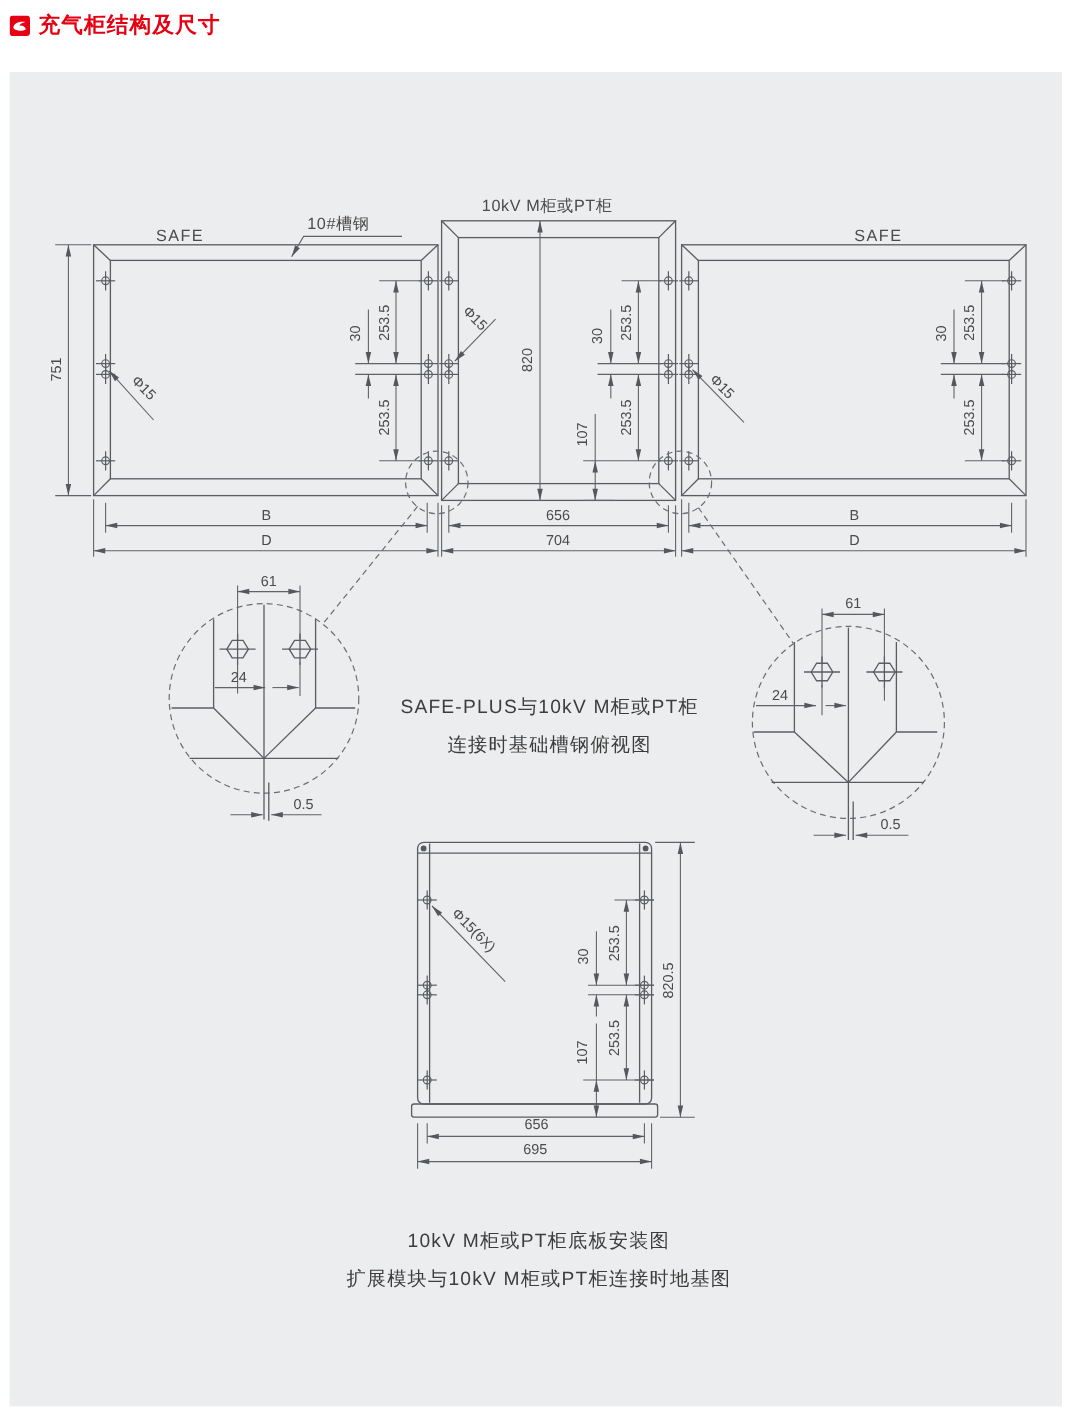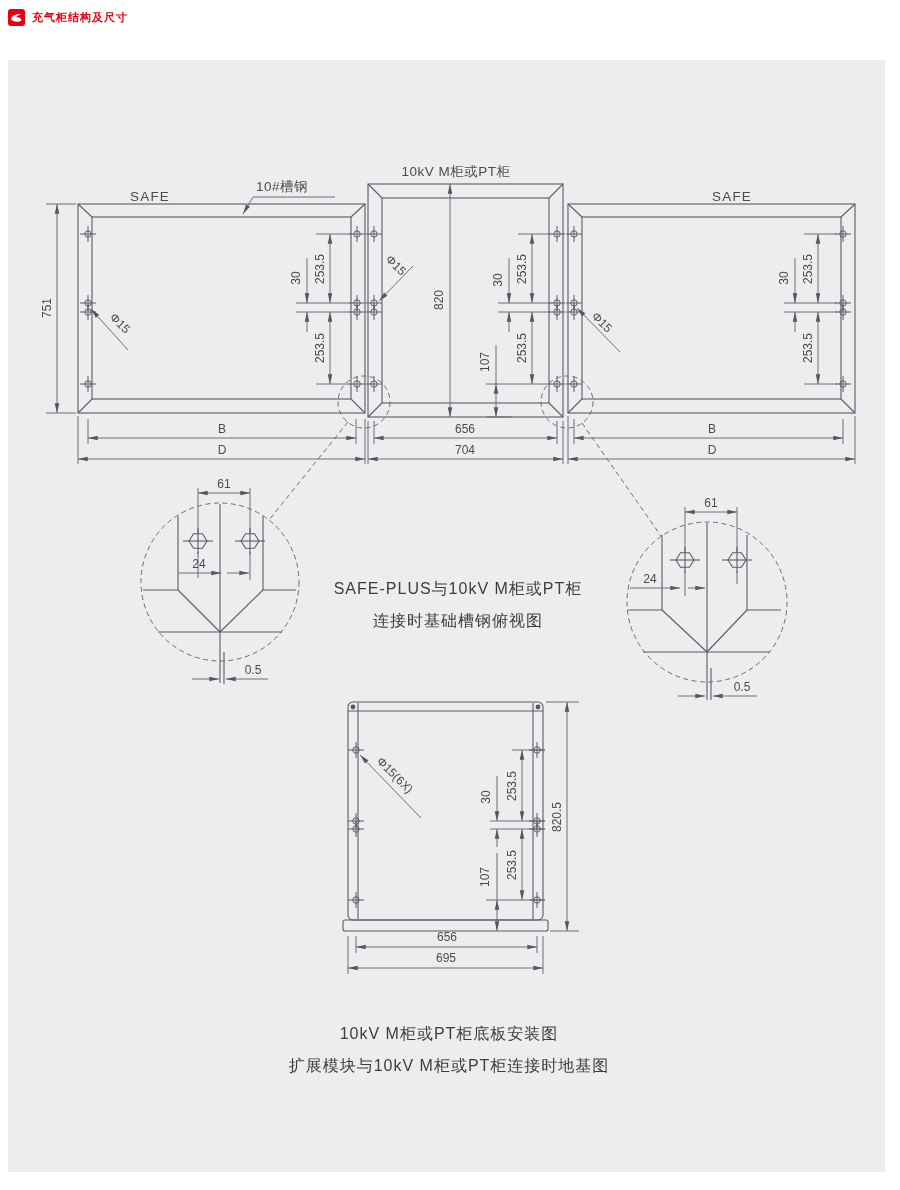--- a/index.html
+++ b/index.html
@@ -1,18 +1,18 @@
 <!DOCTYPE html>
 <html><head>
 <meta charset="utf-8">
 <style>
   html,body{margin:0;padding:0;background:#ffffff;}
   body{width:900px;height:1190px;position:relative;font-family:"Liberation Sans",sans-serif;}
   .header{position:absolute;left:8px;top:9px;display:flex;align-items:center;gap:7px;z-index:2;}
-  .header h1{margin:0;font-size:11px;font-weight:bold;color:#e60012;letter-spacing:1px;}
+  .header h1{margin:0;font-size:18px;font-weight:bold;color:#e60012;letter-spacing:1px;}
   svg.drawing{position:absolute;left:0;top:0;z-index:1;}
   .ln{stroke:#5a5d62;stroke-width:1.1;fill:none;}
   .thin{stroke:#5f6267;stroke-width:0.9;fill:none;}
   .dsh{stroke:#6a6d72;stroke-width:1;fill:none;stroke-dasharray:5 3.5;}
   .dot{fill:#55585c;stroke:none;}
   text{fill:#4b4b4b;}
   .dim{font-size:12px;}
   .lbl{font-size:13.5px;letter-spacing:1.2px;}
   .lblc{font-size:13.5px;letter-spacing:0.5px;}
   .cjk{font-size:16px;fill:#3d3d3d;letter-spacing:1px;}

